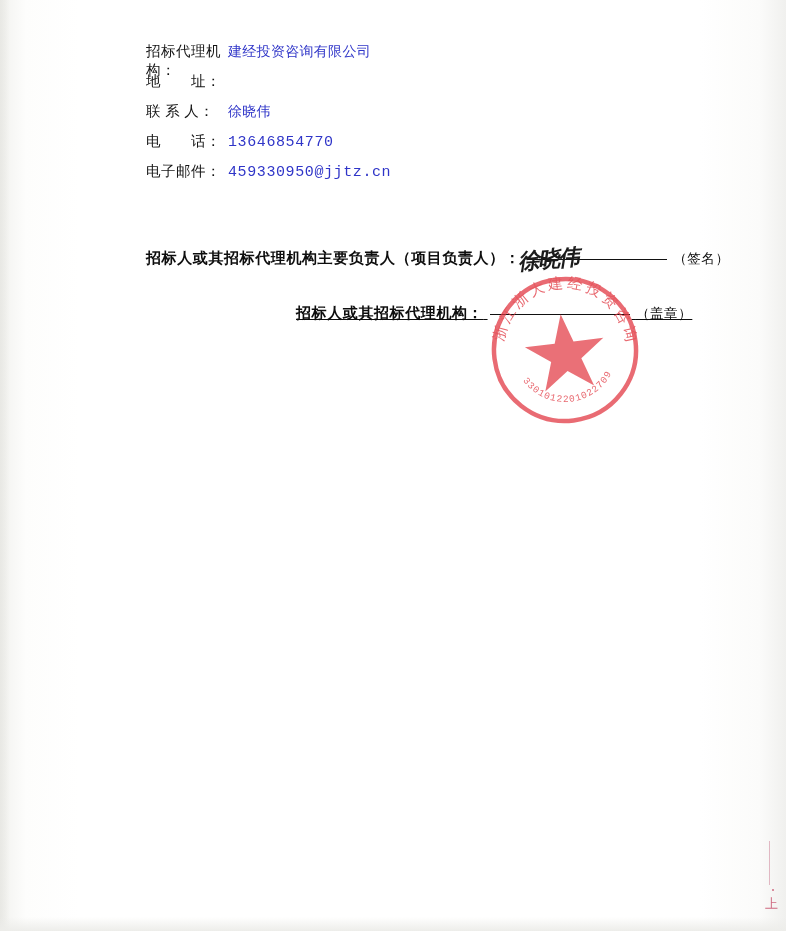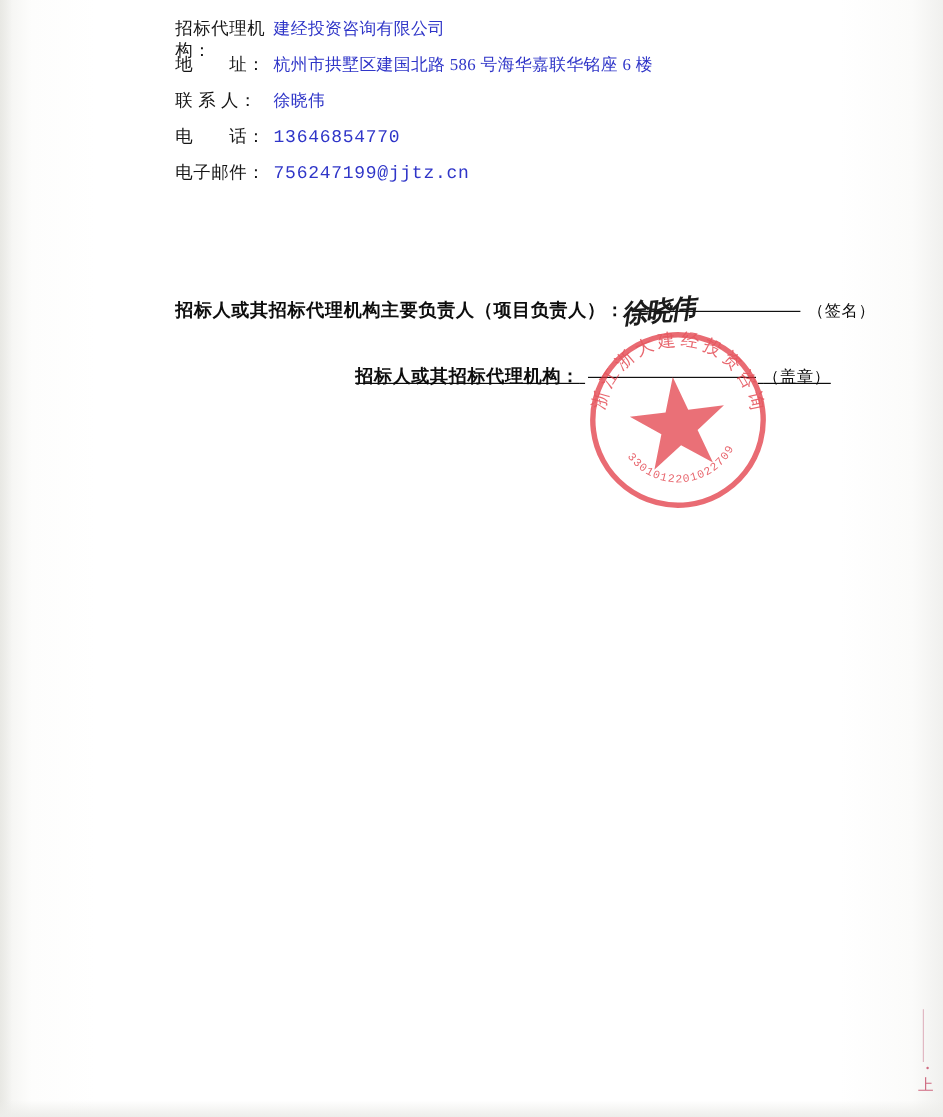--- a/index.html
+++ b/index.html
@@ -50,20 +50,21 @@
     height: 30px;
     font-size: 14.5px;
     color: #1a1a1a;
   }
   .contact-label {
     width: 82px;
     flex: 0 0 82px;
     color: #151515;
     letter-spacing: 0.5px;
     font-family: "Liberation Serif", "DejaVu Serif", serif;
+    margin-top: 28px;
   }
   .contact-value {
     color: #2f35c8;
     font-size: 14px;
     letter-spacing: 0.3px;
   }
   .contact-value.mono {
     font-family: "Liberation Mono", "DejaVu Sans Mono", monospace;
     font-size: 15px;
     letter-spacing: 0.6px;
@@ -166,36 +167,35 @@
 
   <div class="contact-block">
 
     <div class="contact-row">
       <span class="contact-label">招标代理机构：</span>
       <span class="contact-value">建经投资咨询有限公司</span>
     </div>
 
     <div class="contact-row">
       <span class="contact-label">地　　址：</span>
-      <span class="contact-value">杭州市拱墅区建国北路 586 号海华嘉联华铭座 6 楼</span>
     </div>
 
     <div class="contact-row">
       <span class="contact-label">联 系 人：</span>
       <span class="contact-value">徐晓伟</span>
     </div>
 
     <div class="contact-row">
       <span class="contact-label">电　　话：</span>
       <span class="contact-value mono">13646854770</span>
     </div>
 
     <div class="contact-row">
       <span class="contact-label">电子邮件：</span>
-      <span class="contact-value mono">756247199@jjtz.cn</span>
+      <span class="contact-value mono">459330950@jjtz.cn</span>
     </div>
 
   </div>
 
   <div class="sign-line-1">
     <span>招标人或其招标代理机构主要负责人（项目负责人）：</span>
     <span class="blank-rule"></span>
     <span class="suffix">（签名）</span>
   </div>
 

